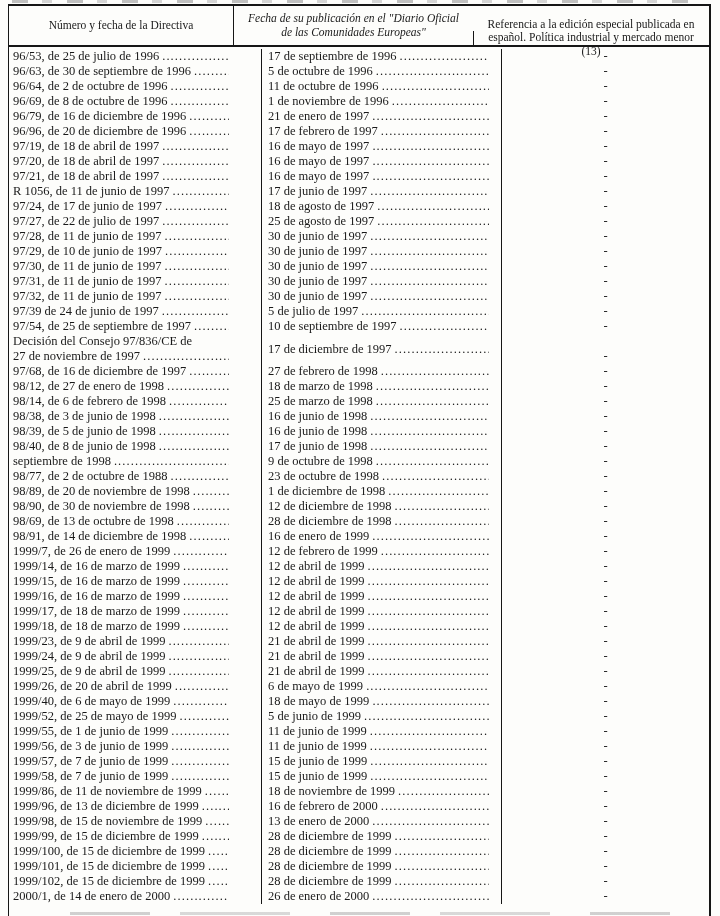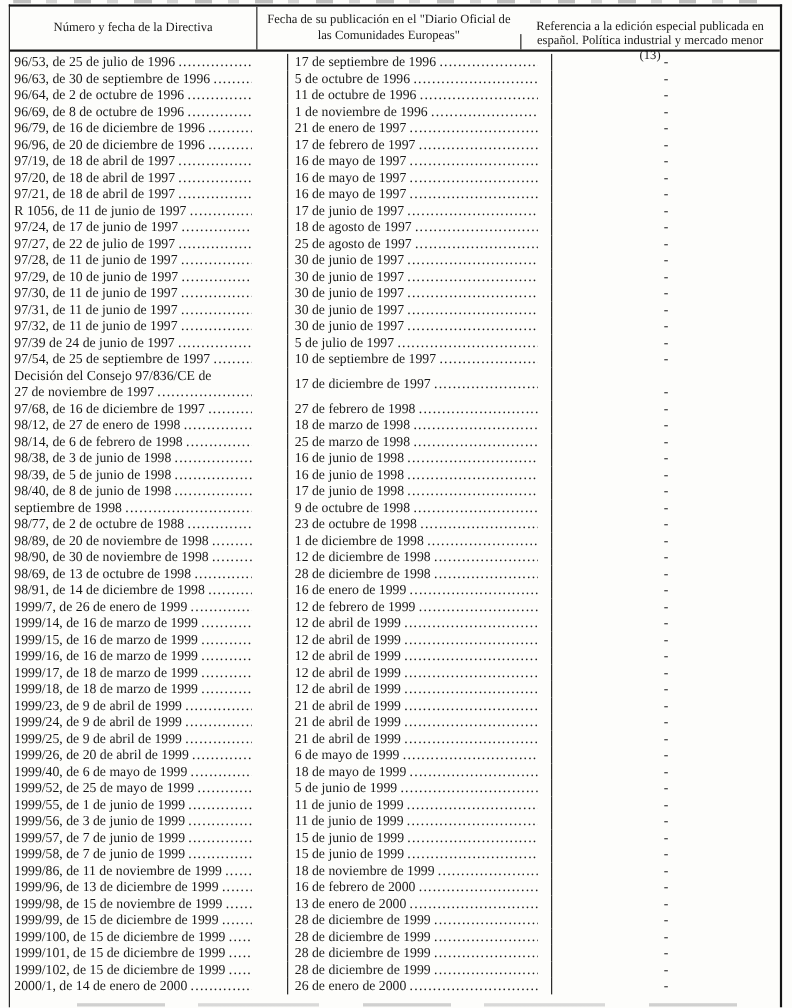--- a/index.html
+++ b/index.html
@@ -33,21 +33,21 @@
     box-sizing: border-box;
   }
   .th {
     box-sizing: border-box;
     display: flex; align-items: center; justify-content: center;
     text-align: center;
     font-size: 11.5px; line-height: 13.5px;
     padding: 2px 8px;
   }
   .th.h1 { width: 224px; }
-  .th.h2 { width: 240px; border-left: 1.6px solid #161616; }
+  .th.h2 { width: 240px; border-left: 1.6px solid #161616; font-style: italic; }
   .th.h3 { flex: 1; border-left: 1.6px solid #161616; justify-content: flex-start; text-align: center; padding-left: 7px; margin-top: 25px; }
   .tbody {
     flex: 1;
     display: flex; flex-direction: column;
     padding-top: 2px;
   }
   .row { display: flex; }
   .c {
     box-sizing: border-box;
     font-size: 12.5px; line-height: 15px;

